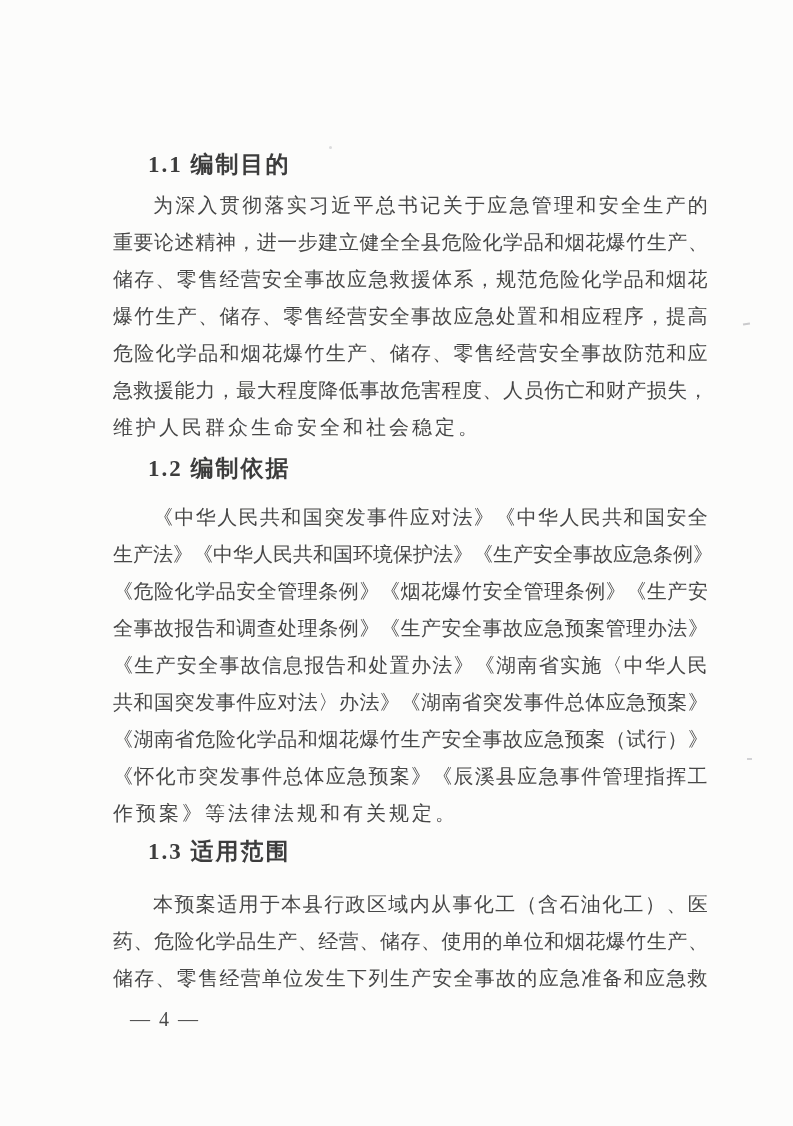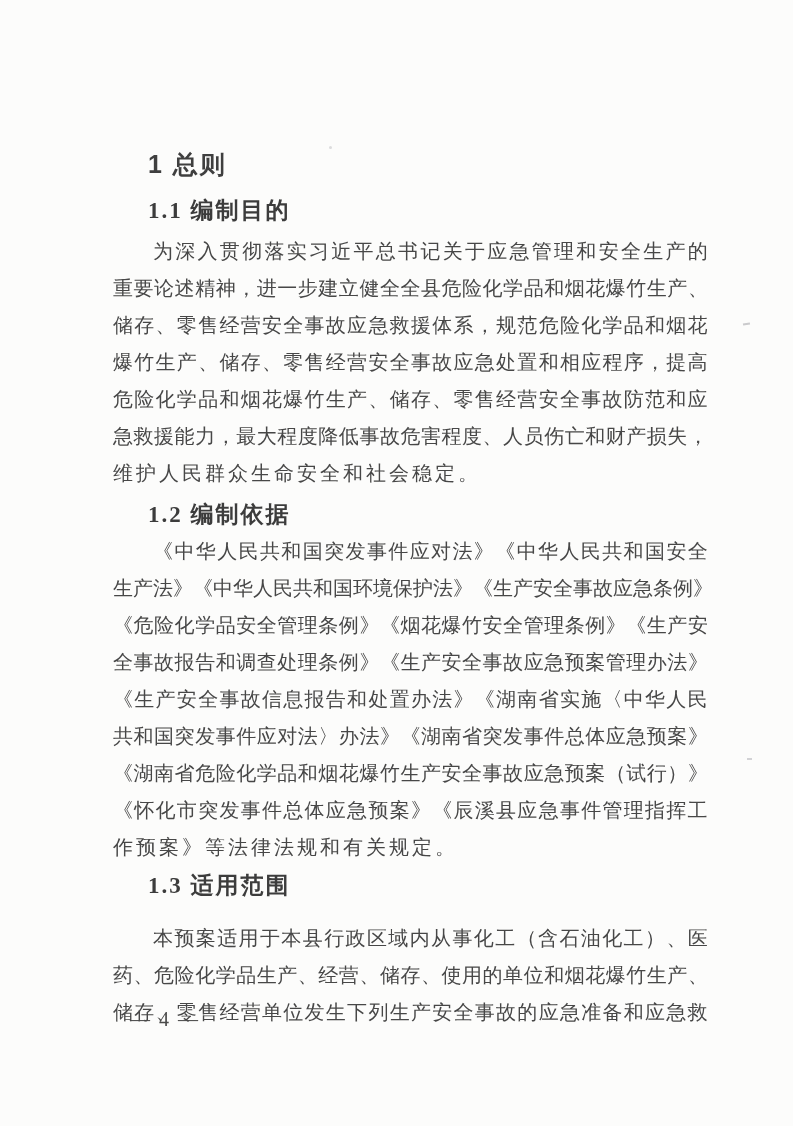--- a/index.html
+++ b/index.html
@@ -34,21 +34,21 @@
   }
   .h2 {
     height: 37px;
     line-height: 37px;
     margin: 0 0 4px 35px;
     font-weight: 700;
     font-size: 23px;
     letter-spacing: 2px;
     color: #3c3c3c;
   }
-  .h2.s12 { margin: 4px 0 0 35px; }
+  .h2.s12 { margin: 4px 0 12px 35px; }
   .h2.s13 { margin: 1px 0 16px 35px; }
   .para { margin: 0; }
   .line {
     display: flex;
     height: 37px;
     align-items: center;
     justify-content: space-between;
     font-size: 20px;
     color: #474747;
     width: 595px;
@@ -69,21 +69,20 @@
   .speck2 { left: 747px; top: 758px; width: 5px; height: 2px; opacity: .45; }
   .speck3 { left: 329px; top: 146px; width: 3px; height: 3px; border-radius: 50%; opacity: .35; }
 </style>
 </head>
 <body>
 
 <div class="page">
 
   <div class="doc">
 
-    <div class="h1">1 总则</div>
 
     <div class="h2">1.1 编制目的</div>
     <div class="para">
       <div class="line indent">
           <span>为</span>
           <span>深</span>
           <span>入</span>
           <span>贯</span>
           <span>彻</span>
           <span>落</span>

